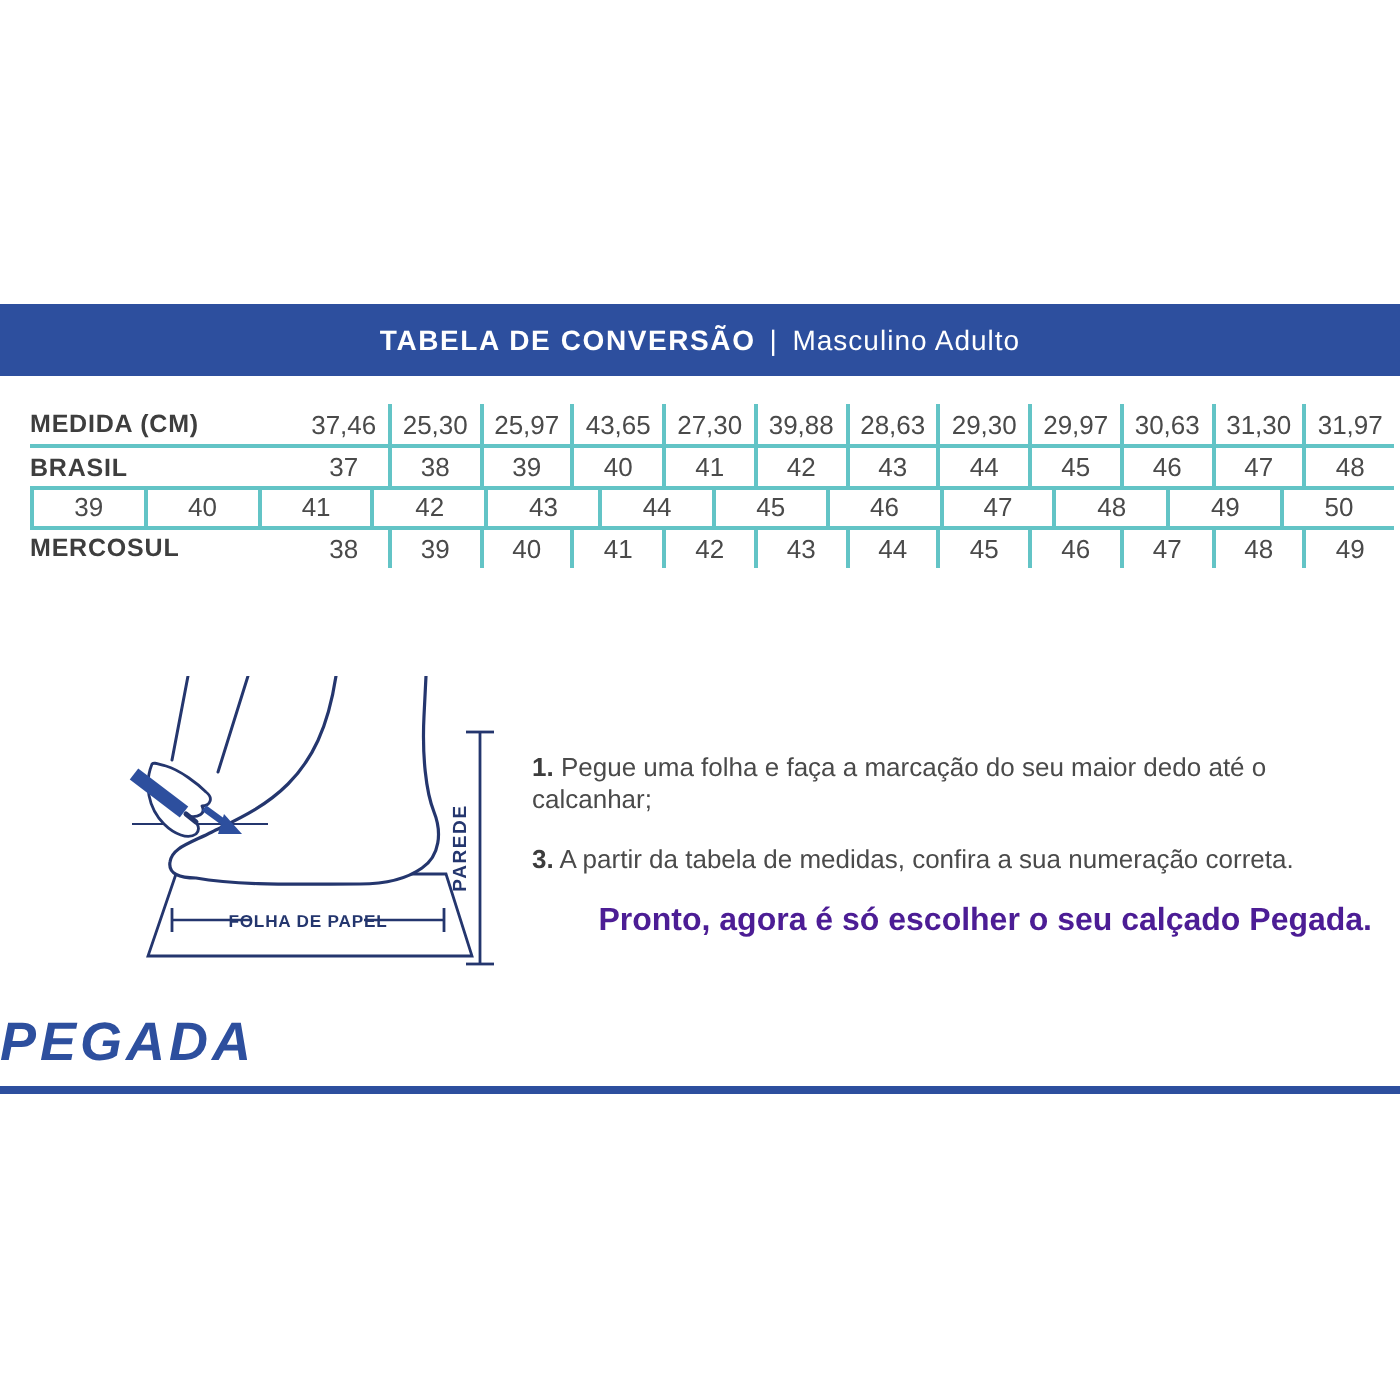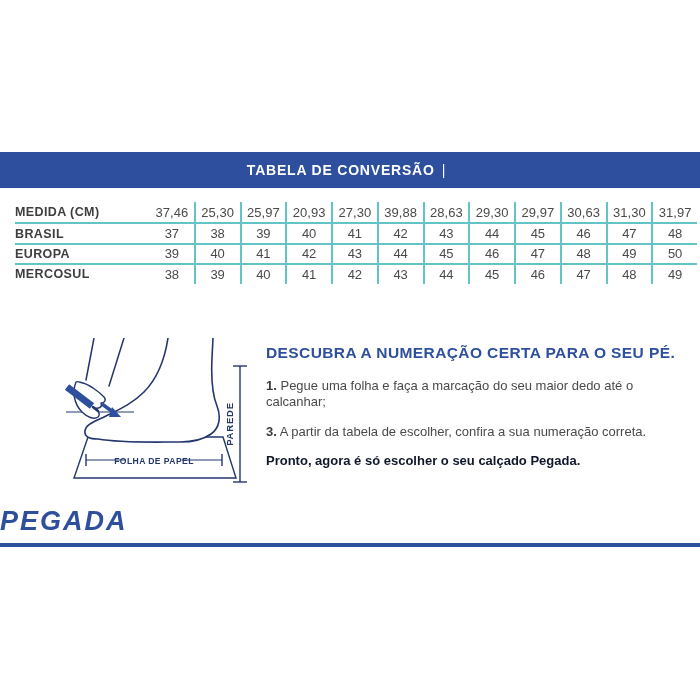--- a/index.html
+++ b/index.html
@@ -42,49 +42,49 @@
   .t-label + .t-cell{border-left:none;}
 
   
   .instructions{position:absolute;left:266px;top:344px;width:420px;}
   .instructions h2{
     margin:0;font-size:15.5px;color:var(--brand-blue);
     letter-spacing:.4px;font-weight:bold;
   }
   .instructions p{margin:0;font-size:13px;color:#4a4a4a;line-height:1.25;}
   .instructions .step{margin-top:13.5px;}
-  .instructions .step:first-of-type{margin-top:16px;}
+  .instructions .step:first-of-type{margin-top:32px;}
   .instructions .step b{color:#3c3c3c;}
-  .instructions .closing{margin-top:13px;font-weight:bold;color:#0f172a;font-size:13px;}
+  .instructions .closing{margin-top:13px;font-weight:bold;color:#4c1d95;font-size:16px;text-align:right;}
 
   
   .diagram{position:absolute;left:30px;top:338px;width:232px;height:152px;}
 
   
   .brand-logo{
     position:absolute;left:0;top:506px;width:700px;
     font-size:27px;font-weight:bold;font-style:italic;
     color:var(--brand-blue);letter-spacing:2px;
   }
   .footer-line{position:absolute;left:0;top:543px;width:700px;height:4px;background:var(--brand-blue);}
 </style>
 </head>
 <body>
 
 <div class="banner">
-  <span class="bold">TABELA DE CONVERSÃO</span><span class="pipe">|</span>
+  <span class="bold">TABELA DE CONVERSÃO</span><span class="pipe">|</span><span class="regular">Masculino Adulto</span>
 </div>
 
 <div class="size-table">
     <div class="t-row">
       <div class="t-label">MEDIDA (CM)</div>
       <div class="t-cell">37,46</div>
       <div class="t-cell">25,30</div>
       <div class="t-cell">25,97</div>
-      <div class="t-cell">20,93</div>
+      <div class="t-cell">43,65</div>
       <div class="t-cell">27,30</div>
       <div class="t-cell">39,88</div>
       <div class="t-cell">28,63</div>
       <div class="t-cell">29,30</div>
       <div class="t-cell">29,97</div>
       <div class="t-cell">30,63</div>
       <div class="t-cell">31,30</div>
       <div class="t-cell">31,97</div>
     </div>
     <div class="t-row">
@@ -96,21 +96,20 @@
       <div class="t-cell">41</div>
       <div class="t-cell">42</div>
       <div class="t-cell">43</div>
       <div class="t-cell">44</div>
       <div class="t-cell">45</div>
       <div class="t-cell">46</div>
       <div class="t-cell">47</div>
       <div class="t-cell">48</div>
     </div>
     <div class="t-row">
-      <div class="t-label">EUROPA</div>
       <div class="t-cell">39</div>
       <div class="t-cell">40</div>
       <div class="t-cell">41</div>
       <div class="t-cell">42</div>
       <div class="t-cell">43</div>
       <div class="t-cell">44</div>
       <div class="t-cell">45</div>
       <div class="t-cell">46</div>
       <div class="t-cell">47</div>
       <div class="t-cell">48</div>
@@ -161,20 +160,19 @@
   <line x1="152" y1="122" x2="192" y2="122" stroke="#24366e" stroke-width="1.2"></line>
   <text x="124" y="125.5" text-anchor="middle" font-size="8.6" font-weight="bold" fill="#24366e" font-family="Liberation Sans, sans-serif" letter-spacing="0.4">FOLHA DE PAPEL</text>
 
   <line x1="210" y1="28" x2="210" y2="144" stroke="#24366e" stroke-width="1.4"></line>
   <line x1="203" y1="28" x2="217" y2="28" stroke="#24366e" stroke-width="1.4"></line>
   <line x1="203" y1="144" x2="217" y2="144" stroke="#24366e" stroke-width="1.4"></line>
   <text transform="rotate(-90 203 86)" x="203" y="86" text-anchor="middle" font-size="9.5" font-weight="bold" fill="#24366e" font-family="Liberation Sans, sans-serif" letter-spacing="0.8">PAREDE</text>
 </svg>
 
 <div class="instructions">
-  <h2>DESCUBRA A NUMERAÇÃO CERTA PARA O SEU PÉ.</h2>
   <p class="step"><b>1.</b><span> Pegue uma folha e faça a marcação do seu maior dedo até o calcanhar;</span></p>
-  <p class="step"><b>3.</b><span> A partir da tabela de escolher, confira a sua numeração correta.</span></p>
+  <p class="step"><b>3.</b><span> A partir da tabela de medidas, confira a sua numeração correta.</span></p>
   <p class="closing">Pronto, agora é só escolher o seu calçado Pegada.</p>
 </div>
 
 <div class="brand-logo">PEGADA</div>
 <div class="footer-line"></div>
 
 </body></html>

